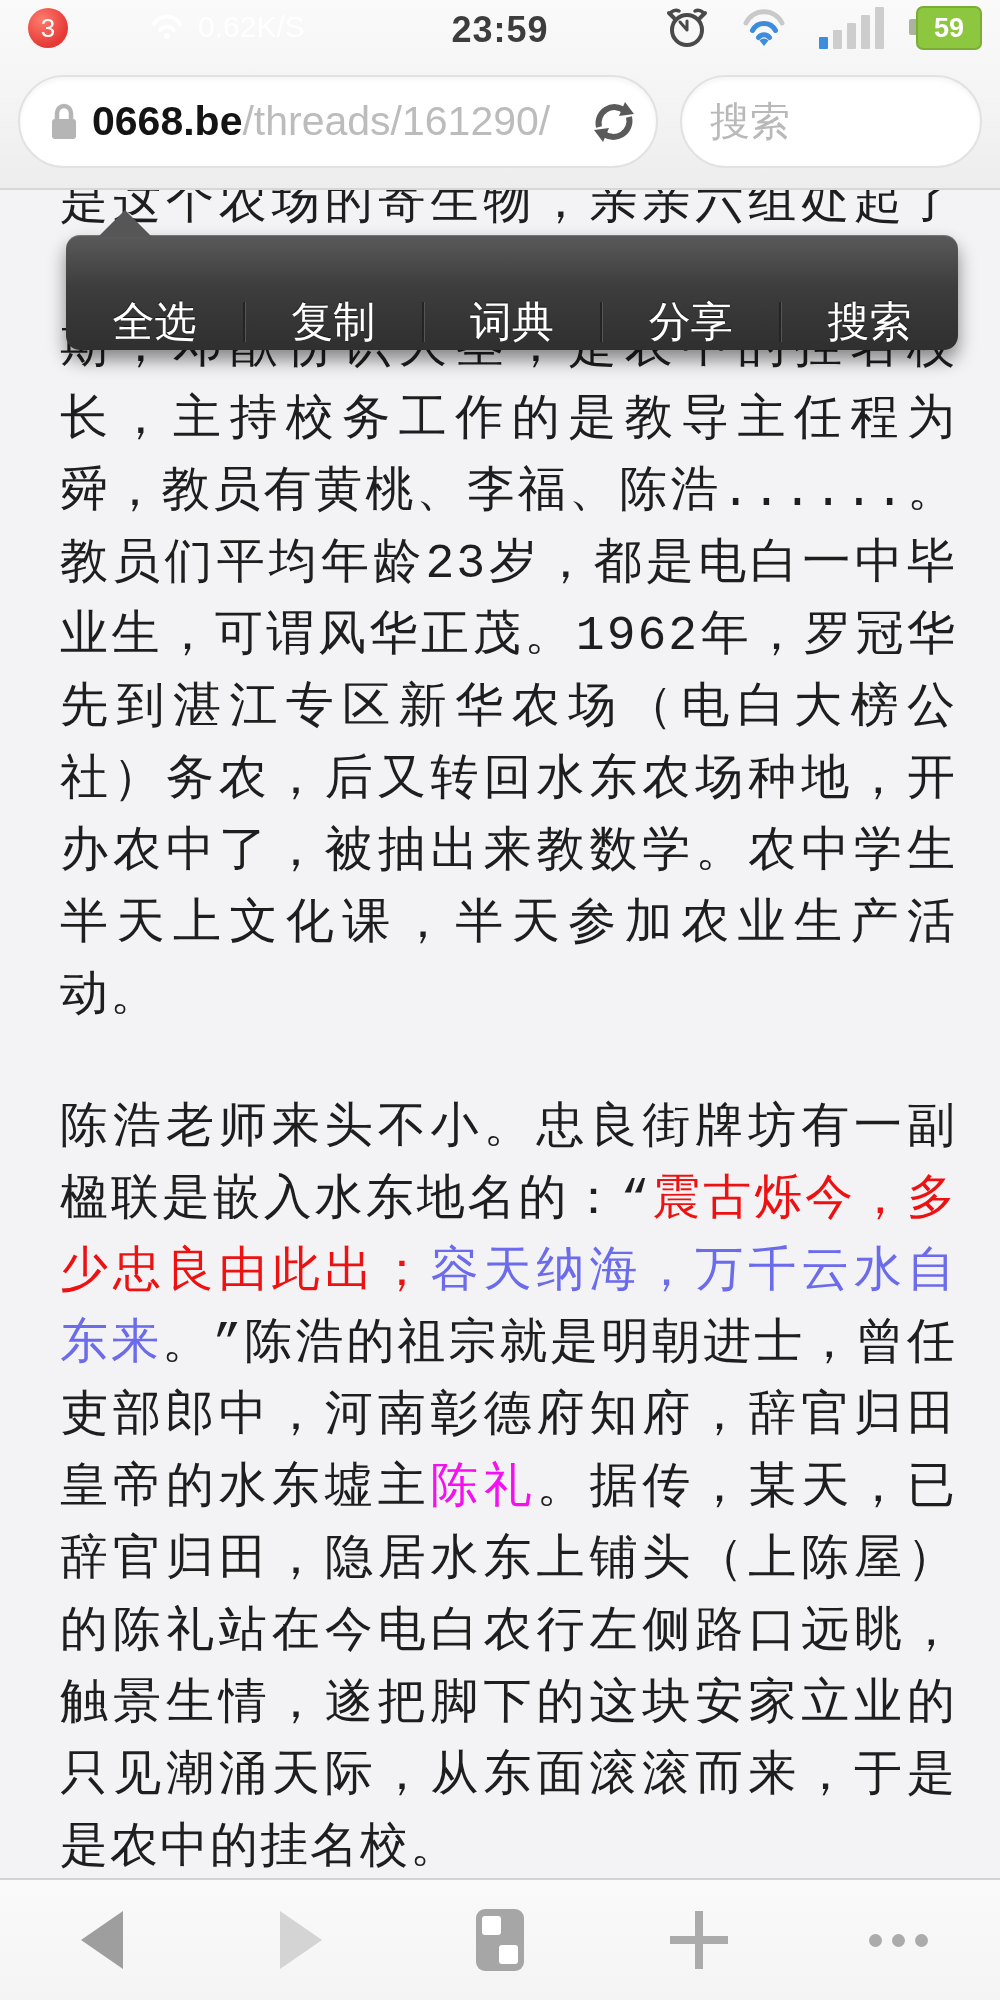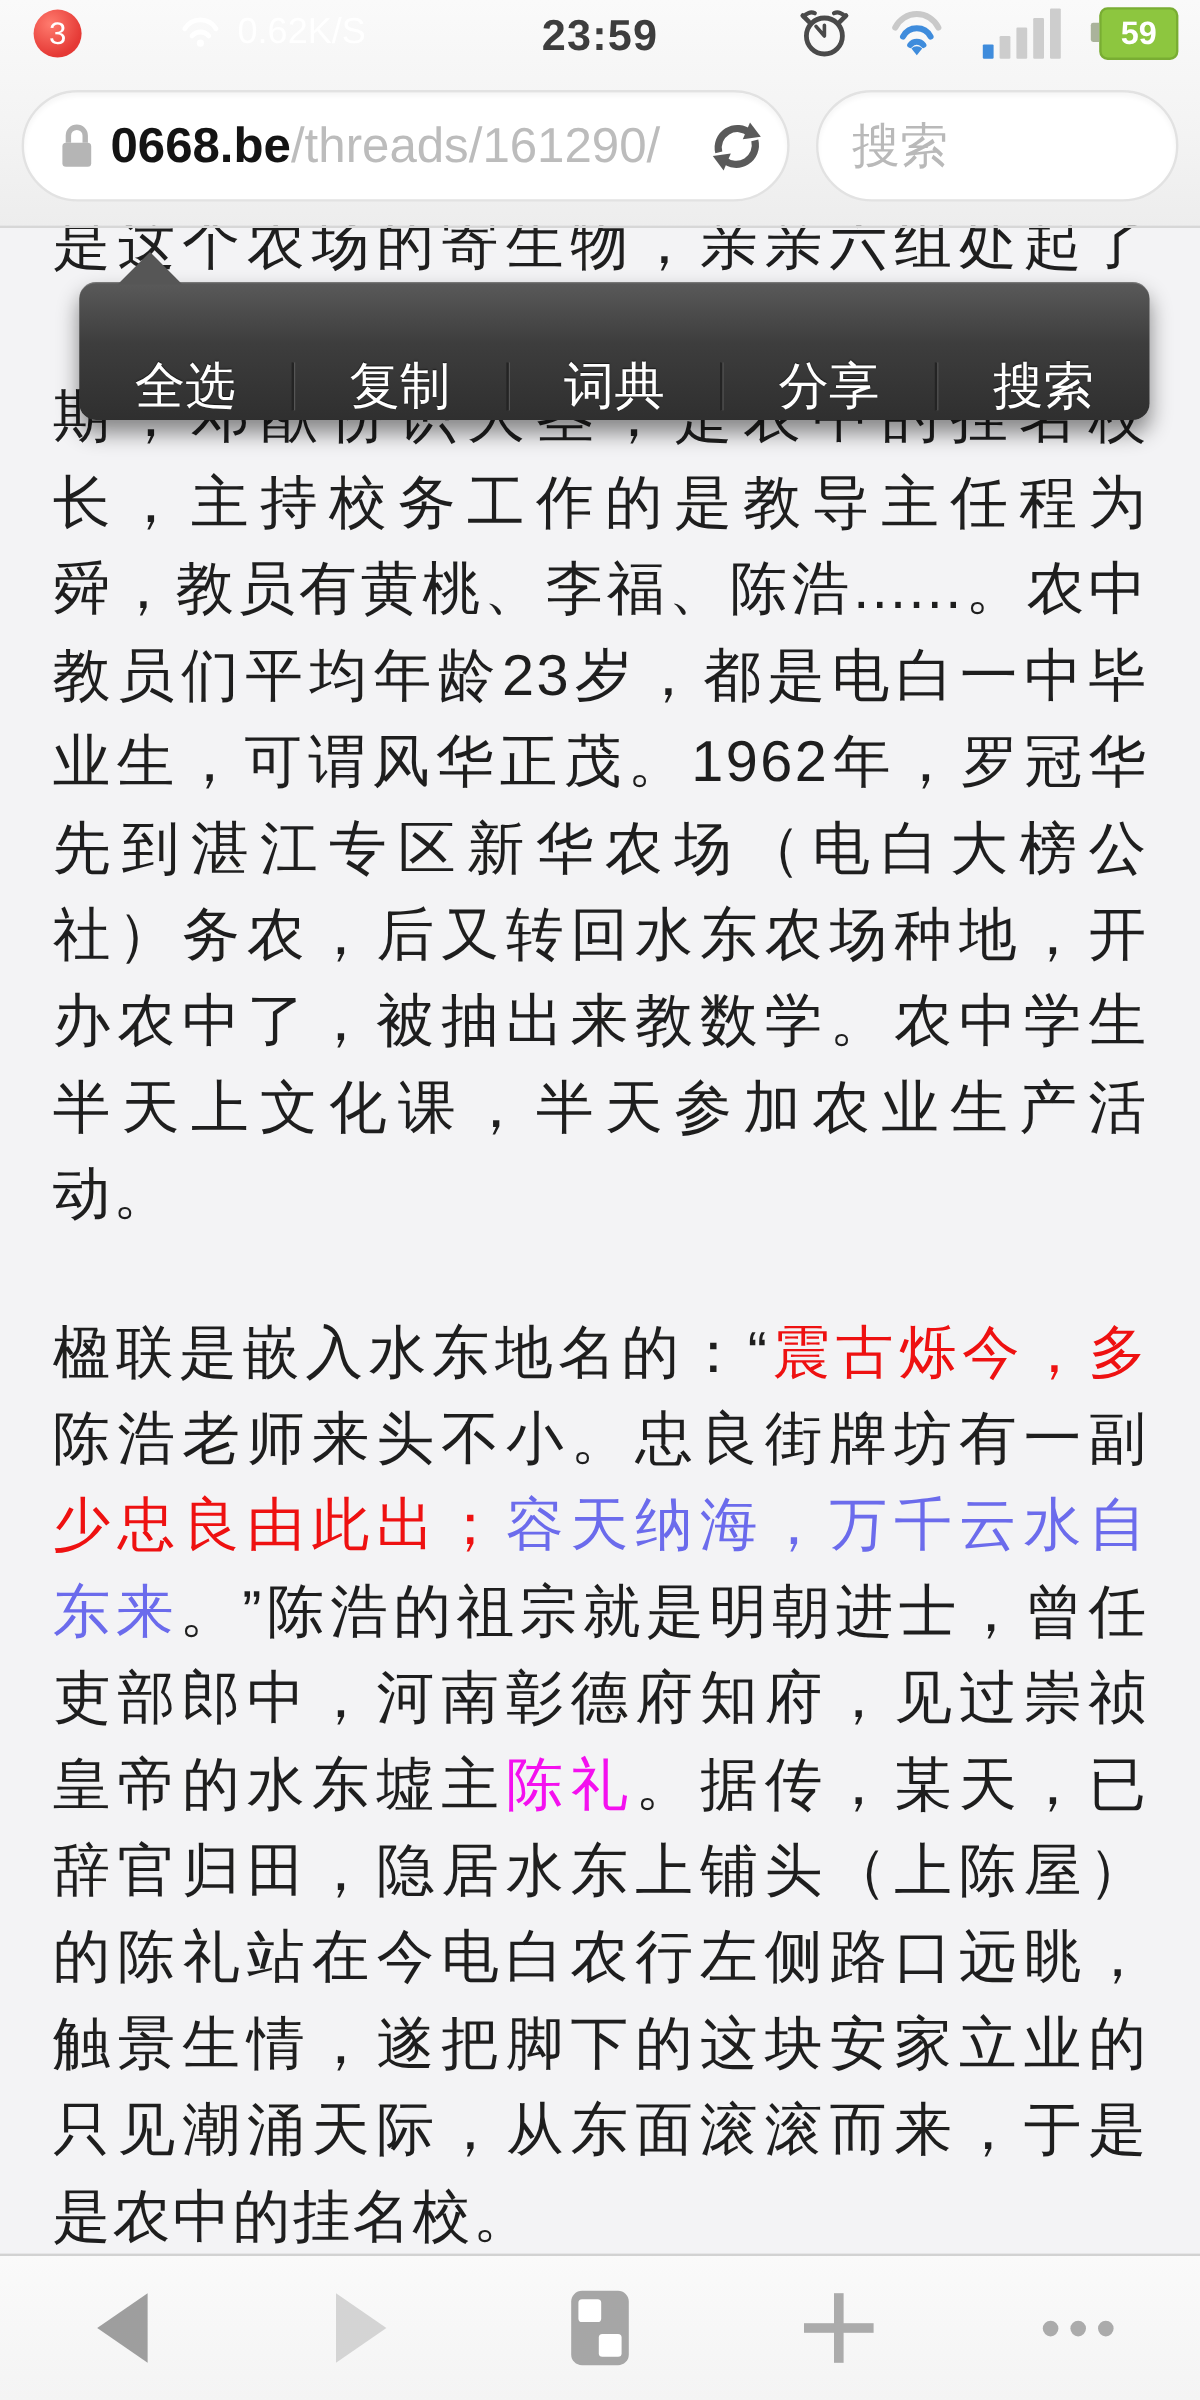--- a/index.html
+++ b/index.html
@@ -79,22 +79,23 @@
     flex:1;background:none;border:none;cursor:pointer;
     color:#fff;font-size:42px;font-family:inherit;
     text-shadow:0 -1px 1px rgba(0,0,0,0.6);
     display:flex;align-items:center;justify-content:center;padding:0;
   }
   .menu-divider{width:2px;margin:8px 0;background:#242424;box-shadow:1px 0 0 #555;}
 
   
   .content{
     position:absolute;top:168px;left:0;width:1000px;z-index:10;
-    padding:0 43px 0 44px;box-sizing:border-box;
+    padding:0 43px 0 60px;box-sizing:border-box;
     color:#1e1e1e;
+    font-family:Liberation Mono, monospace;
   }
   .para{margin:0;}
   .para + .para{margin-top:60px;}
   .tline{
     height:72px;line-height:72px;font-size:48px;letter-spacing:2px;
     text-align:justify;text-align-last:justify;overflow:hidden;
   }
   .tline.no-just{text-align:left;text-align-last:left;}
   .c-red{color:#ee1111;}
   .c-blue{color:#6b6bec;}
@@ -137,25 +138,25 @@
       <div class="tline"><span>舜，教员有黄桃、李福、陈浩......。农中</span></div>
       <div class="tline"><span>教员们平均年龄23岁，都是电白一中毕</span></div>
       <div class="tline"><span>业生，可谓风华正茂。1962年，罗冠华</span></div>
       <div class="tline"><span>先到湛江专区新华农场（电白大榜公</span></div>
       <div class="tline"><span>社）务农，后又转回水东农场种地，开</span></div>
       <div class="tline"><span>办农中了，被抽出来教数学。农中学生</span></div>
       <div class="tline"><span>半天上文化课，半天参加农业生产活</span></div>
       <div class="tline no-just"><span>动。</span></div>
     </div>
     <div class="para">
+      <div class="tline"><span>陈浩老师来头不小。忠良街牌坊有一副</span></div>
       <div class="tline"><span>楹联是嵌入水东地名的：“</span><span class="c-red">震古烁今，多</span></div>
-      <div class="tline"><span>陈浩老师来头不小。忠良街牌坊有一副</span></div>
       <div class="tline"><span class="c-red">少忠良由此出；</span><span class="c-blue">容天纳海，万千云水自</span></div>
       <div class="tline"><span class="c-blue">东来</span><span>。”陈浩的祖宗就是明朝进士，曾任</span></div>
-      <div class="tline"><span>吏部郎中，河南彰德府知府，见过崇祯</span></div>
+      <div class="tline"><span>吏部郎中，河南彰德府知府，辞官归田</span></div>
       <div class="tline"><span>皇帝的水东墟主</span><span class="c-magenta">陈礼</span><span>。据传，某天，已</span></div>
       <div class="tline"><span>辞官归田，隐居水东上铺头（上陈屋）</span></div>
       <div class="tline"><span>的陈礼站在今电白农行左侧路口远眺，</span></div>
       <div class="tline"><span>触景生情，遂把脚下的这块安家立业的</span></div>
       <div class="tline"><span>只见潮涌天际，从东面滚滚而来，于是</span></div>
       <div class="tline no-just"><span>是农中的挂名校。</span></div>
     </div>
   </div>
 
 <div class="header">

